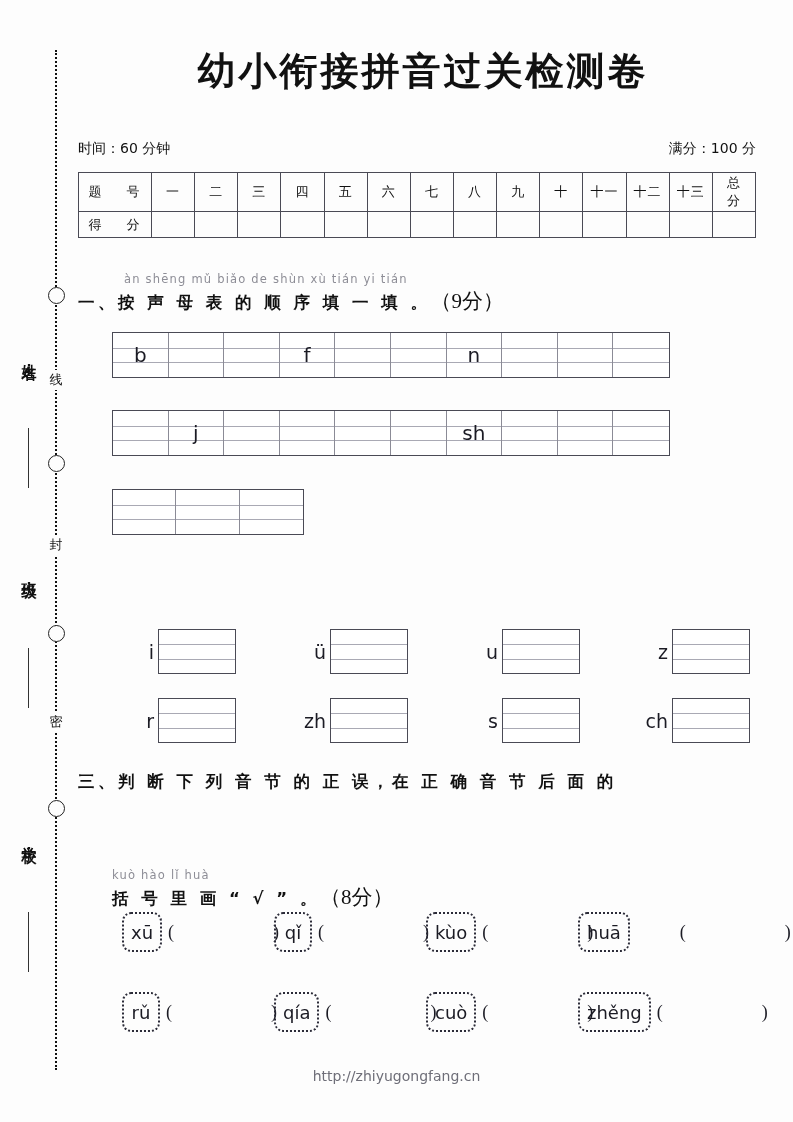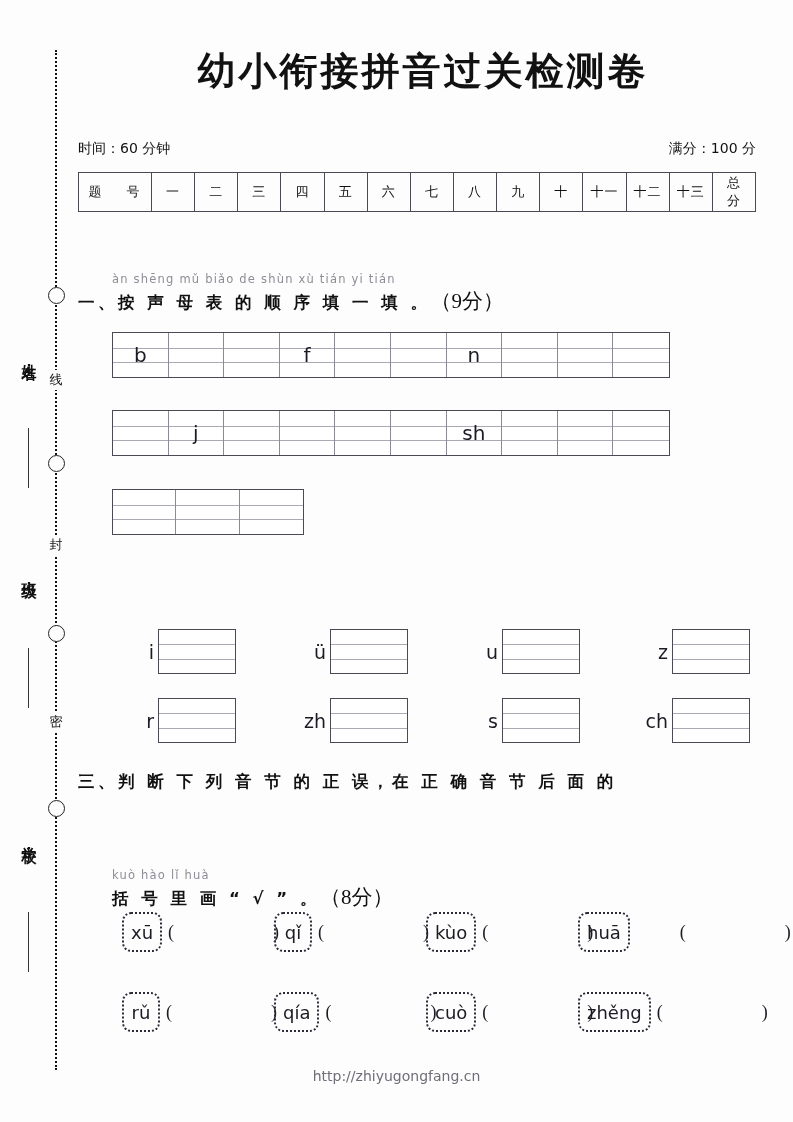--- a/index.html
+++ b/index.html
@@ -130,21 +130,21 @@
     letter-spacing: 6px;
     padding-left: 5px;
   }
 
   
   .q-block { position: absolute; left: 78px; width: 690px; }
   .q-pinyin {
     font-size: 11.5px;
     color: #8d8d96;
     letter-spacing: 1.2px;
-    margin-left: 34px;
+    margin-left: 46px;
     font-family: "DejaVu Sans", sans-serif;
     white-space: nowrap;
   }
   .q-pinyin.second-line { margin-left: 34px; }
   .q-title {
     font-size: 16.5px;
     font-weight: 700;
     color: #111;
     letter-spacing: 3.5px;
     margin-top: 1px;
@@ -316,20 +316,37 @@
         <td>六</td>
         <td>七</td>
         <td>八</td>
         <td>九</td>
         <td>十</td>
         <td>十一</td>
         <td>十二</td>
         <td>十三</td>
         <td>总　分</td>
       </tr>
+      <tr>
+        <td class="label-cell">得　分</td>
+        <td></td>
+        <td></td>
+        <td></td>
+        <td></td>
+        <td></td>
+        <td></td>
+        <td></td>
+        <td></td>
+        <td></td>
+        <td></td>
+        <td></td>
+        <td></td>
+        <td></td>
+        <td></td>
+      </tr>
     </tbody>
   </table>
 
   <div class="q-block" style="top:272px;">
     <div class="q-pinyin">àn shēng mǔ biǎo de shùn xù tián yi tián</div>
     <div class="q-title">
       <span>一、按 声 母 表 的 顺 序 填 一 填 。</span><span class="q-score">（9分）</span>
     </div>
   </div>
 

